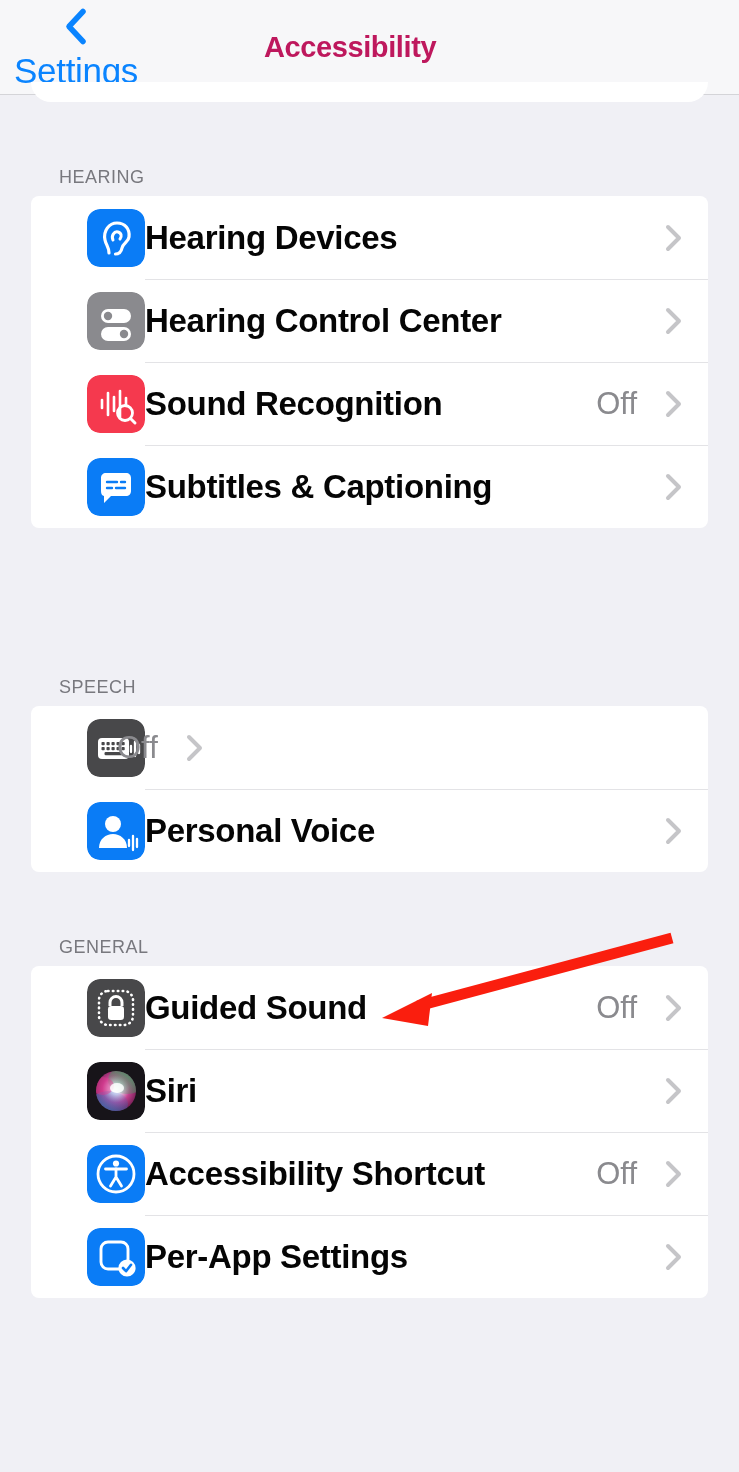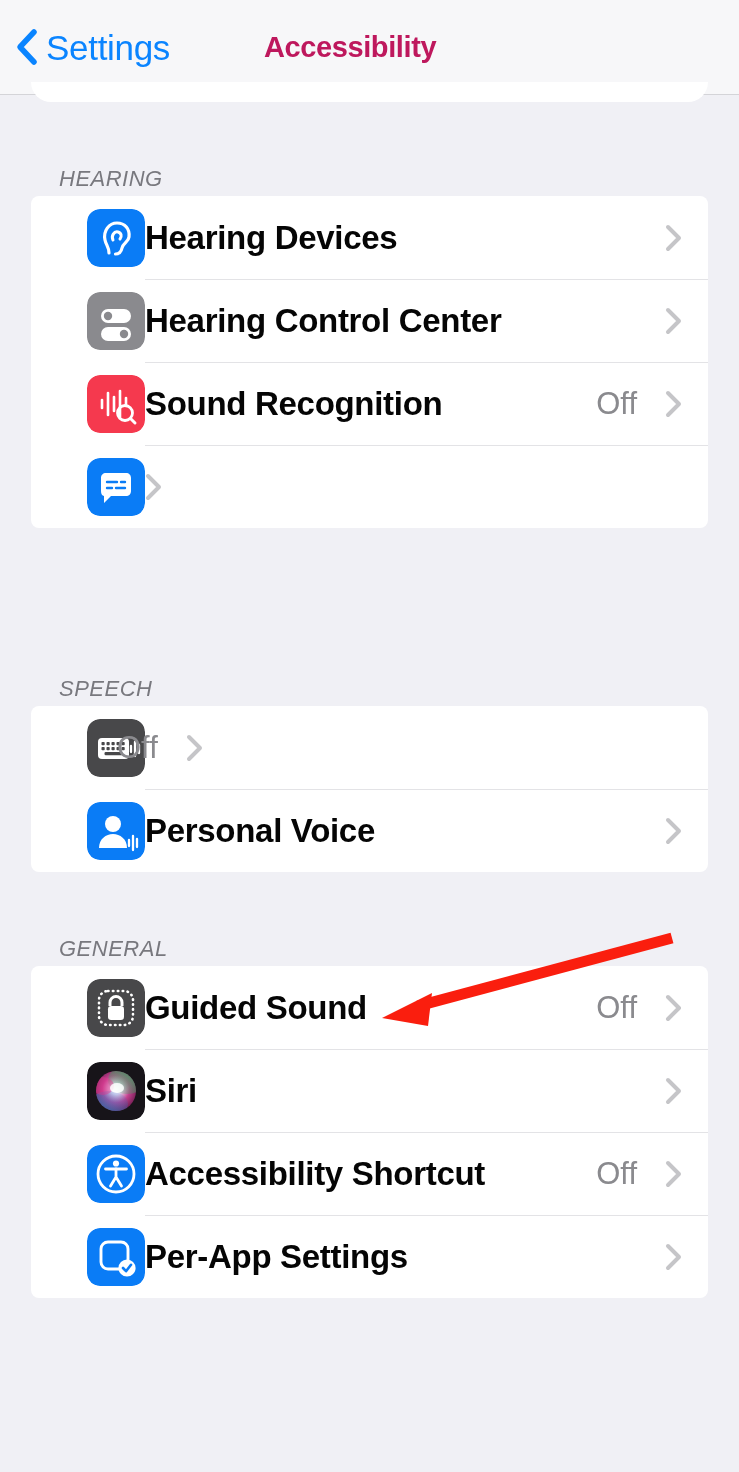--- a/index.html
+++ b/index.html
@@ -28,20 +28,21 @@
   }
   .back-group {
     position: absolute;
     left: 14px;
     top: 50%;
     transform: translateY(-50%);
     display: flex;
     align-items: center;
     gap: 6px;
     cursor: pointer;
+    flex-direction: column;
   }
   .back-chevron {
     width: 26px;
     height: 40px;
     display: block;
   }
   .back-label {
     font-size: 35px;
     color: #0A84FF;
     letter-spacing: -0.3px;
@@ -74,25 +75,24 @@
     top: -14px;
     width: 677px;
     height: 20px;
     background: #FFFFFF;
     border-radius: 0 0 22px 22px;
   }
 
   .section-header {
     position: absolute;
     left: 59px;
-    font-size: 22px;
+    font-size: 18px;
     color: #78787E;
     letter-spacing: 0.5px;
     line-height: 1;
-    font-style: italic;
   }
 
   .card {
     position: absolute;
     left: 31px;
     width: 677px;
     background: #FFFFFF;
     border-radius: 8px;
     overflow: hidden;
   }
@@ -245,20 +245,21 @@
           <rect width="58" height="58" rx="13" fill="#0A7CF6"></rect>
           <path d="M14 20 C14 17 16 15 19 15 L39 15 C42 15 44 17 44 20 L44 33 C44 36 42 38 39 38 L24 38 L17 45 L17 38 C15 37.5 14 36 14 33 Z" fill="#FFFFFF"></path>
           <g stroke="#0A7CF6" stroke-width="2.4" stroke-linecap="round">
             <line x1="20" y1="24" x2="30" y2="24"></line>
             <line x1="34" y1="24" x2="38" y2="24"></line>
             <line x1="20" y1="30" x2="25" y2="30"></line>
             <line x1="29" y1="30" x2="38" y2="30"></line>
           </g>
         </svg>
       </span>
+      <span class="row-label">Subtitles &amp; Captioning</span>
       <span class="row-value"></span>
       <span>
         <svg class="row-chevron" viewBox="0 0 17 28">
           <polyline points="3,3 14,14 3,25" fill="none" stroke="#C5C5C8" stroke-width="4" stroke-linecap="round" stroke-linejoin="round"></polyline>
         </svg>
       </span>
     </div>
 
   </div>
 

